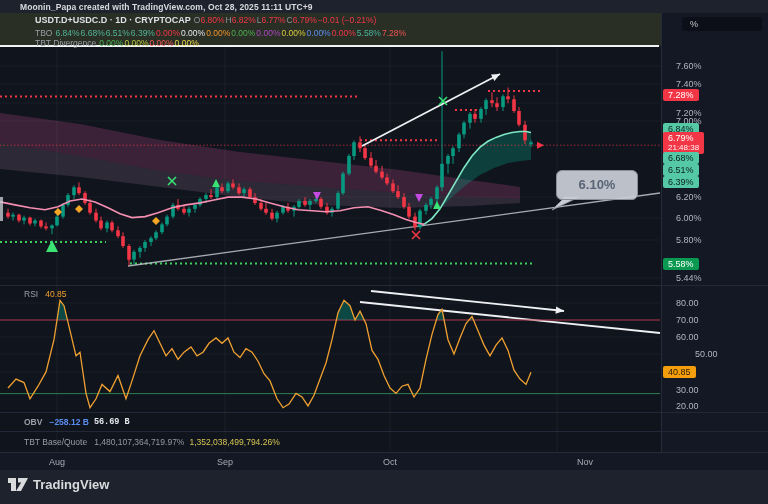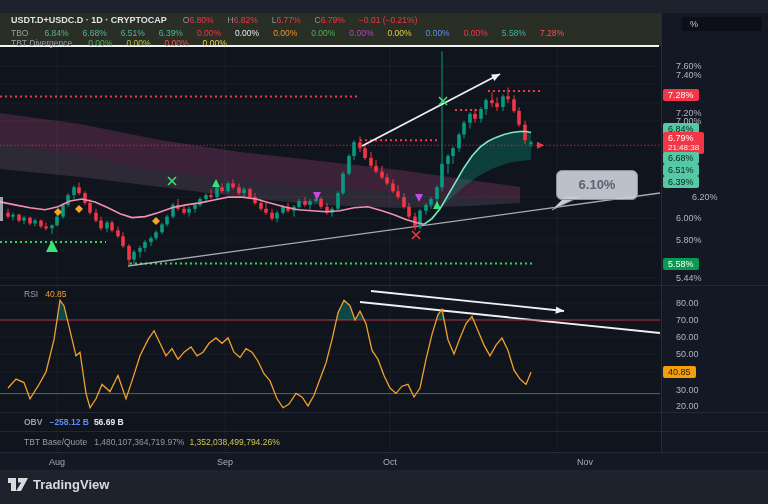--- a/index.html
+++ b/index.html
@@ -7,21 +7,21 @@
   .abs{position:absolute;}
   #attribution{left:20px;top:2px;font-size:8.5px;font-weight:bold;color:#d8dade;letter-spacing:.1px;}
   #plot-bg{left:0;top:13px;width:661px;height:439px;background:#10141d;}
   #axis-bg{left:661px;top:13px;width:107px;height:439px;background:#141824;border-left:1px solid #262b38;}
   #olive-band{left:0;top:13px;width:661px;height:33px;background:#2a2f26;}
   #top-white-line{left:0;top:45px;width:659px;height:2px;background:#f2f3f5;}
   #time-axis{left:0;top:452px;width:768px;height:18px;background:#141824;border-top:1px solid #262b38;}
   #bottom-strip{left:0;top:470px;width:768px;height:34px;background:#1e222d;}
   .sep{left:0;width:768px;height:1px;background:#232838;}
   #chart-svg{left:0;top:0;width:768px;height:504px;pointer-events:none;}
-  .legend-row{left:11px;display:flex;gap:14px;align-items:center;font-size:8.5px;white-space:nowrap;}
+  .legend-row{left:35px;display:flex;gap:1px;align-items:center;font-size:8.5px;white-space:nowrap;}
   .legend-title{color:#dde0e6;font-size:9px;font-weight:bold;margin-right:2px;}
   .legend-label{color:#9b9ea6;margin-right:2px;}
   .plabel{left:676px;color:#b2b5be;font-size:9px;transform:translateY(-50%);}
   .rlabel{left:676px;color:#b2b5be;font-size:9px;transform:translateY(-50%);}
   .badge{left:663px;padding:1px 5px 1px 5px;border-radius:2px;font-size:9px;transform:translateY(-50%);line-height:10px;}
   .badge .sub{font-size:8px;opacity:.95;}
   .tlabel{top:457px;color:#a8abb3;font-size:9px;transform:translateX(-50%);}
   #rsi-row{left:24px;top:289px;font-size:8.5px;display:flex;gap:5px;}
   #obv-row{left:24px;top:417px;font-size:8.5px;display:flex;gap:5px;font-weight:bold;}
   #tbt-row{left:24px;top:437px;font-size:8.5px;display:flex;gap:5px;}
@@ -290,20 +290,21 @@
       <line x1="0" y1="393.6" x2="660" y2="393.6" stroke="#2e7d4f" stroke-width="1"></line>
       <clipPath id="over70">
         <rect x="0" y="288" width="660" height="32"></rect>
       </clipPath>
       <polygon points="8,388.0 16,379.1 24,382.6 30,398.8 38,386.2 46,371.9 54,339.7 60,300.3 64,305.7 70,330.7 76,355.8 80,352.2 86,393.4 90,407.7 96,398.8 102,384.4 110,391.6 118,375.5 126,398.8 132,380.9 140,355.8 148,339.7 154,330.7 160,343.3 166,355.8 172,348.6 178,359.4 184,352.2 191,346.9 197,355.8 203,352.2 209,343.3 216,337.9 222,343.3 228,337.9 234,352.2 240,357.6 246,348.6 252,352.2 258,361.2 264,373.7 270,380.9 277,398.8 283,407.7 289,404.1 296,393.4 302,397.0 308,405.9 314,395.2 320,379.1 326,363.0 332,339.7 338,312.8 344,300.3 350,305.7 355,320.0 360,311.1 366,323.6 372,350.4 378,359.4 384,375.5 390,388.0 396,393.4 402,386.2 408,384.4 414,397.0 420,388.0 426,359.4 432,334.3 438,314.6 442,309.3 448,339.7 454,354.0 460,337.9 466,323.6 472,316.4 478,330.7 484,345.1 490,355.8 496,345.1 502,337.9 508,350.4 514,370.1 520,379.1 526,384.4 531,372.2 531,320 8,320" fill="rgba(8,153,129,0.4)" clip-path="url(#over70)"></polygon>
       <polyline points="8,388.0 16,379.1 24,382.6 30,398.8 38,386.2 46,371.9 54,339.7 60,300.3 64,305.7 70,330.7 76,355.8 80,352.2 86,393.4 90,407.7 96,398.8 102,384.4 110,391.6 118,375.5 126,398.8 132,380.9 140,355.8 148,339.7 154,330.7 160,343.3 166,355.8 172,348.6 178,359.4 184,352.2 191,346.9 197,355.8 203,352.2 209,343.3 216,337.9 222,343.3 228,337.9 234,352.2 240,357.6 246,348.6 252,352.2 258,361.2 264,373.7 270,380.9 277,398.8 283,407.7 289,404.1 296,393.4 302,397.0 308,405.9 314,395.2 320,379.1 326,363.0 332,339.7 338,312.8 344,300.3 350,305.7 355,320.0 360,311.1 366,323.6 372,350.4 378,359.4 384,375.5 390,388.0 396,393.4 402,386.2 408,384.4 414,397.0 420,388.0 426,359.4 432,334.3 438,314.6 442,309.3 448,339.7 454,354.0 460,337.9 466,323.6 472,316.4 478,330.7 484,345.1 490,355.8 496,345.1 502,337.9 508,350.4 514,370.1 520,379.1 526,384.4 531,372.2" fill="none" stroke="#f0a030" stroke-width="1.3"></polyline>
       <polygon points="565,197 579,197 552,210" fill="#c9cdd6" stroke="#8b8f99" stroke-width="1"></polygon>
       <rect x="0" y="197" width="3" height="24" fill="#cfd3da" opacity="0.75"></rect>
     </svg>
 
+  <div class="abs" id="attribution">Moonin_Papa created with TradingView.com, Oct 28, 2025 11:11 UTC+9</div>
 
   <div class="abs legend-row" style="top:15px" id="legend-symbol-row">
     <span class="legend-title">USDT.D+USDC.D · 1D · CRYPTOCAP</span>
   <span><span style="color: rgb(143, 147, 156);">O</span><span style="color: rgb(242, 54, 69);">6.80%</span></span>
       <span><span style="color: rgb(143, 147, 156);">H</span><span style="color: rgb(242, 54, 69);">6.82%</span></span>
       <span><span style="color: rgb(143, 147, 156);">L</span><span style="color: rgb(242, 54, 69);">6.77%</span></span>
       <span><span style="color: rgb(143, 147, 156);">C</span><span style="color: rgb(242, 54, 69);">6.79%</span></span>
       <span style="color: rgb(242, 54, 69);">−0.01 (−0.21%)</span>
     </div>
   <div class="abs legend-row" style="top:28px" id="legend-tbo-row">
@@ -331,21 +332,21 @@
       <span style="color: rgb(229, 213, 74);">0.00%</span>
     </div>
 
   <div class="abs" id="rsi-row">
     <span class="legend-label">RSI</span>
     <span id="rsi-value" style="color: rgb(240, 160, 48);">40.85</span>
   </div>
   <div class="abs" id="obv-row">
     <span class="legend-label" style="font-weight:bold">OBV</span>
     <span id="obv-v1" style="color: rgb(91, 141, 239);">−258.12 B</span>
-    <span id="obv-v2" style="color: rgb(230, 232, 236);">56.69 B</span>
+    <span id="obv-v2" style="color: rgb(230, 232, 236); font-family: Liberation Mono, monospace;">56.69 B</span>
   </div>
   <div class="abs" id="tbt-row">
     <span class="legend-label">TBT Base/Quote</span>
     <span id="tbt-v1" style="color: rgb(149, 152, 161);">1,480,107,364,719.97%</span>
     <span id="tbt-v2" style="color: rgb(213, 196, 82);">1,352,038,499,794.26%</span>
   </div>
 
   <div class="abs" id="pct-box">
     <span>%</span>
   </div>
@@ -357,31 +358,31 @@
   <div class="abs" id="logo">
     <svg width="20" height="15" viewBox="0 0 20 15">
       <path d="M0 1 h8 v13 h-5 v-8 h-3 z" fill="#d9dadc"></path>
       <path d="M10 1 h10 l-7 13 h-5 l5.2-8.6 h-3.2 z" fill="#d9dadc"></path>
     </svg>
     <span>TradingView</span>
   </div>
 
   <div id="axis-labels"></div>
 <div class="abs plabel" style="top: 66px;">7.60%</div>
-    <div class="abs plabel" style="top: 75px;">7.40%</div>
+    <div class="abs plabel" style="top: 84px;">7.40%</div>
     <div class="abs plabel" style="top: 113px;">7.20%</div>
     <div class="abs plabel" style="top: 121px;">7.00%</div>
-    <div class="abs plabel" style="top: 197px; margin-left: 16px;">6.20%</div>
+    <div class="abs plabel" style="top: 197px;">6.20%</div>
     <div class="abs plabel" style="top: 218px;">6.00%</div>
     <div class="abs plabel" style="top: 240px;">5.80%</div>
     <div class="abs plabel" style="top: 278px;">5.44%</div>
     <div class="abs rlabel" style="top: 303px; text-align: center;">80.00</div>
     <div class="abs rlabel" style="top: 320px;">70.00</div>
     <div class="abs rlabel" style="top: 337px;">60.00</div>
-    <div class="abs rlabel" style="top: 354px;">50.00</div>
+    <div class="abs rlabel" style="top: 354px; margin-left: 19px;">50.00</div>
     <div class="abs rlabel" style="top: 390px;">30.00</div>
     <div class="abs rlabel" style="top: 406px;">20.00</div>
     <div class="abs badge" style="top: 95px; background: rgb(242, 54, 69); color: rgb(255, 255, 255);">
       <div>7.28%</div>
     </div>
     <div class="abs badge" style="top: 129px; background: rgb(85, 201, 166); color: rgb(11, 35, 27);">
       <div>6.84%</div>
     </div>
     <div class="abs badge" style="top: 143px; background: rgb(242, 54, 69); color: rgb(255, 255, 255);">
       <div>6.79%</div>

